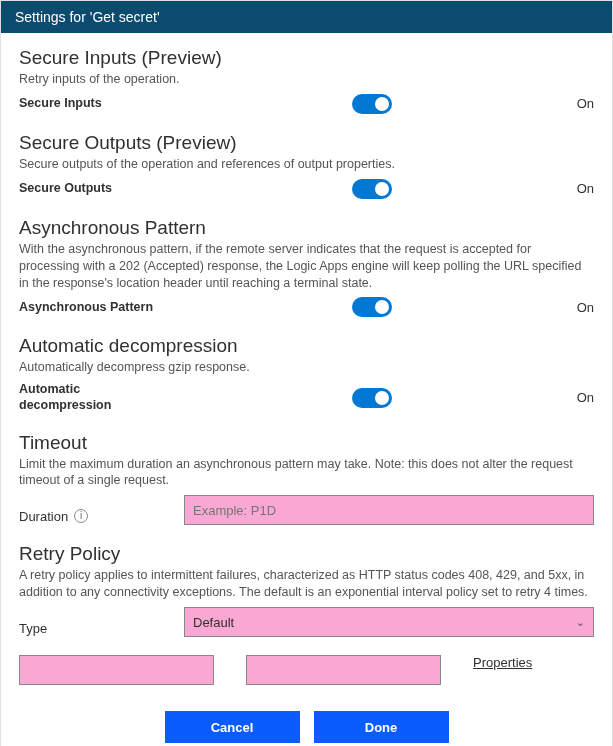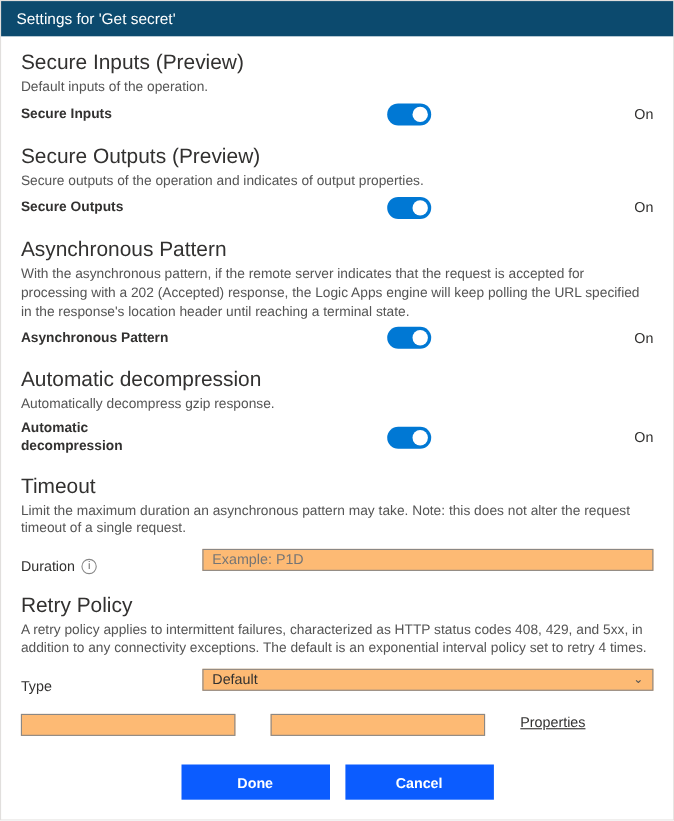--- a/index.html
+++ b/index.html
@@ -80,43 +80,43 @@
     display: flex;
     align-items: center;
     gap: 10px;
     margin-top: 6px;
   }
   .field-row .flabel {
     width: 155px;
     font-size: 13px;
     color: #323130;
     display: flex;
-    align-items: flex-end;
+    align-items: flex-start;
     gap: 6px;
     margin-top: 12px;
   }
   .info-icon {
     width: 14px;
     height: 14px;
     border: 1px solid #888;
     border-radius: 50%;
     font-size: 10px;
     line-height: 12px;
     text-align: center;
     color: #666;
     flex-shrink: 0;
   }
   input[type=text], .select {
     flex: 1;
-    height: 20px;
+    height: 30px;
     border: 1px solid #8a8886;
     padding: 4px 8px;
     font-size: 13px;
     font-family: inherit;
-    background: #fdba74;
+    background: #f9a8d4;
     color: #323130;
   }
   .select {
     display: flex;
     align-items: center;
     justify-content: space-between;
     cursor: pointer;
     gap: 28px;
   }
   .chevron {
@@ -161,31 +161,31 @@
 <div class="panel">
 
   <div class="header">
     <span>Settings for 'Get secret'</span>
   </div>
 
   <div class="content">
 
     <div class="section">
       <h3>Secure Inputs (Preview)</h3>
-      <p class="desc">Default inputs of the operation.</p>
+      <p class="desc">Retry inputs of the operation.</p>
       <div class="row">
         <span class="label">Secure Inputs</span>
         <span class="toggle"></span>
         <span class="state">On</span>
       </div>
     </div>
 
     <div class="section">
       <h3>Secure Outputs (Preview)</h3>
-      <p class="desc">Secure outputs of the operation and indicates of output properties.</p>
+      <p class="desc">Secure outputs of the operation and references of output properties.</p>
       <div class="row">
         <span class="label">Secure Outputs</span>
         <span class="toggle"></span>
         <span class="state">On</span>
       </div>
     </div>
 
     <div class="section">
       <h3>Asynchronous Pattern</h3>
       <p class="desc">With the asynchronous pattern, if the remote server indicates that the request is accepted for processing with a 202 (Accepted) response, the Logic Apps engine will keep polling the URL specified in the response's location header until reaching a terminal state.</p>
@@ -232,18 +232,18 @@
 
     <div class="section" style="margin-bottom:6px;">
       <div class="tracked-row">
         <input type="text" value="" style="">
         <input type="text" value="" style="">
         <span class="tracked-label">Properties</span>
       </div>
     </div>
 
     <div class="footer">
+      <button class="btn">Cancel</button>
       <button class="btn">Done</button>
-      <button class="btn">Cancel</button>
     </div>
 
   </div>
 </div>
 
 </body></html>

